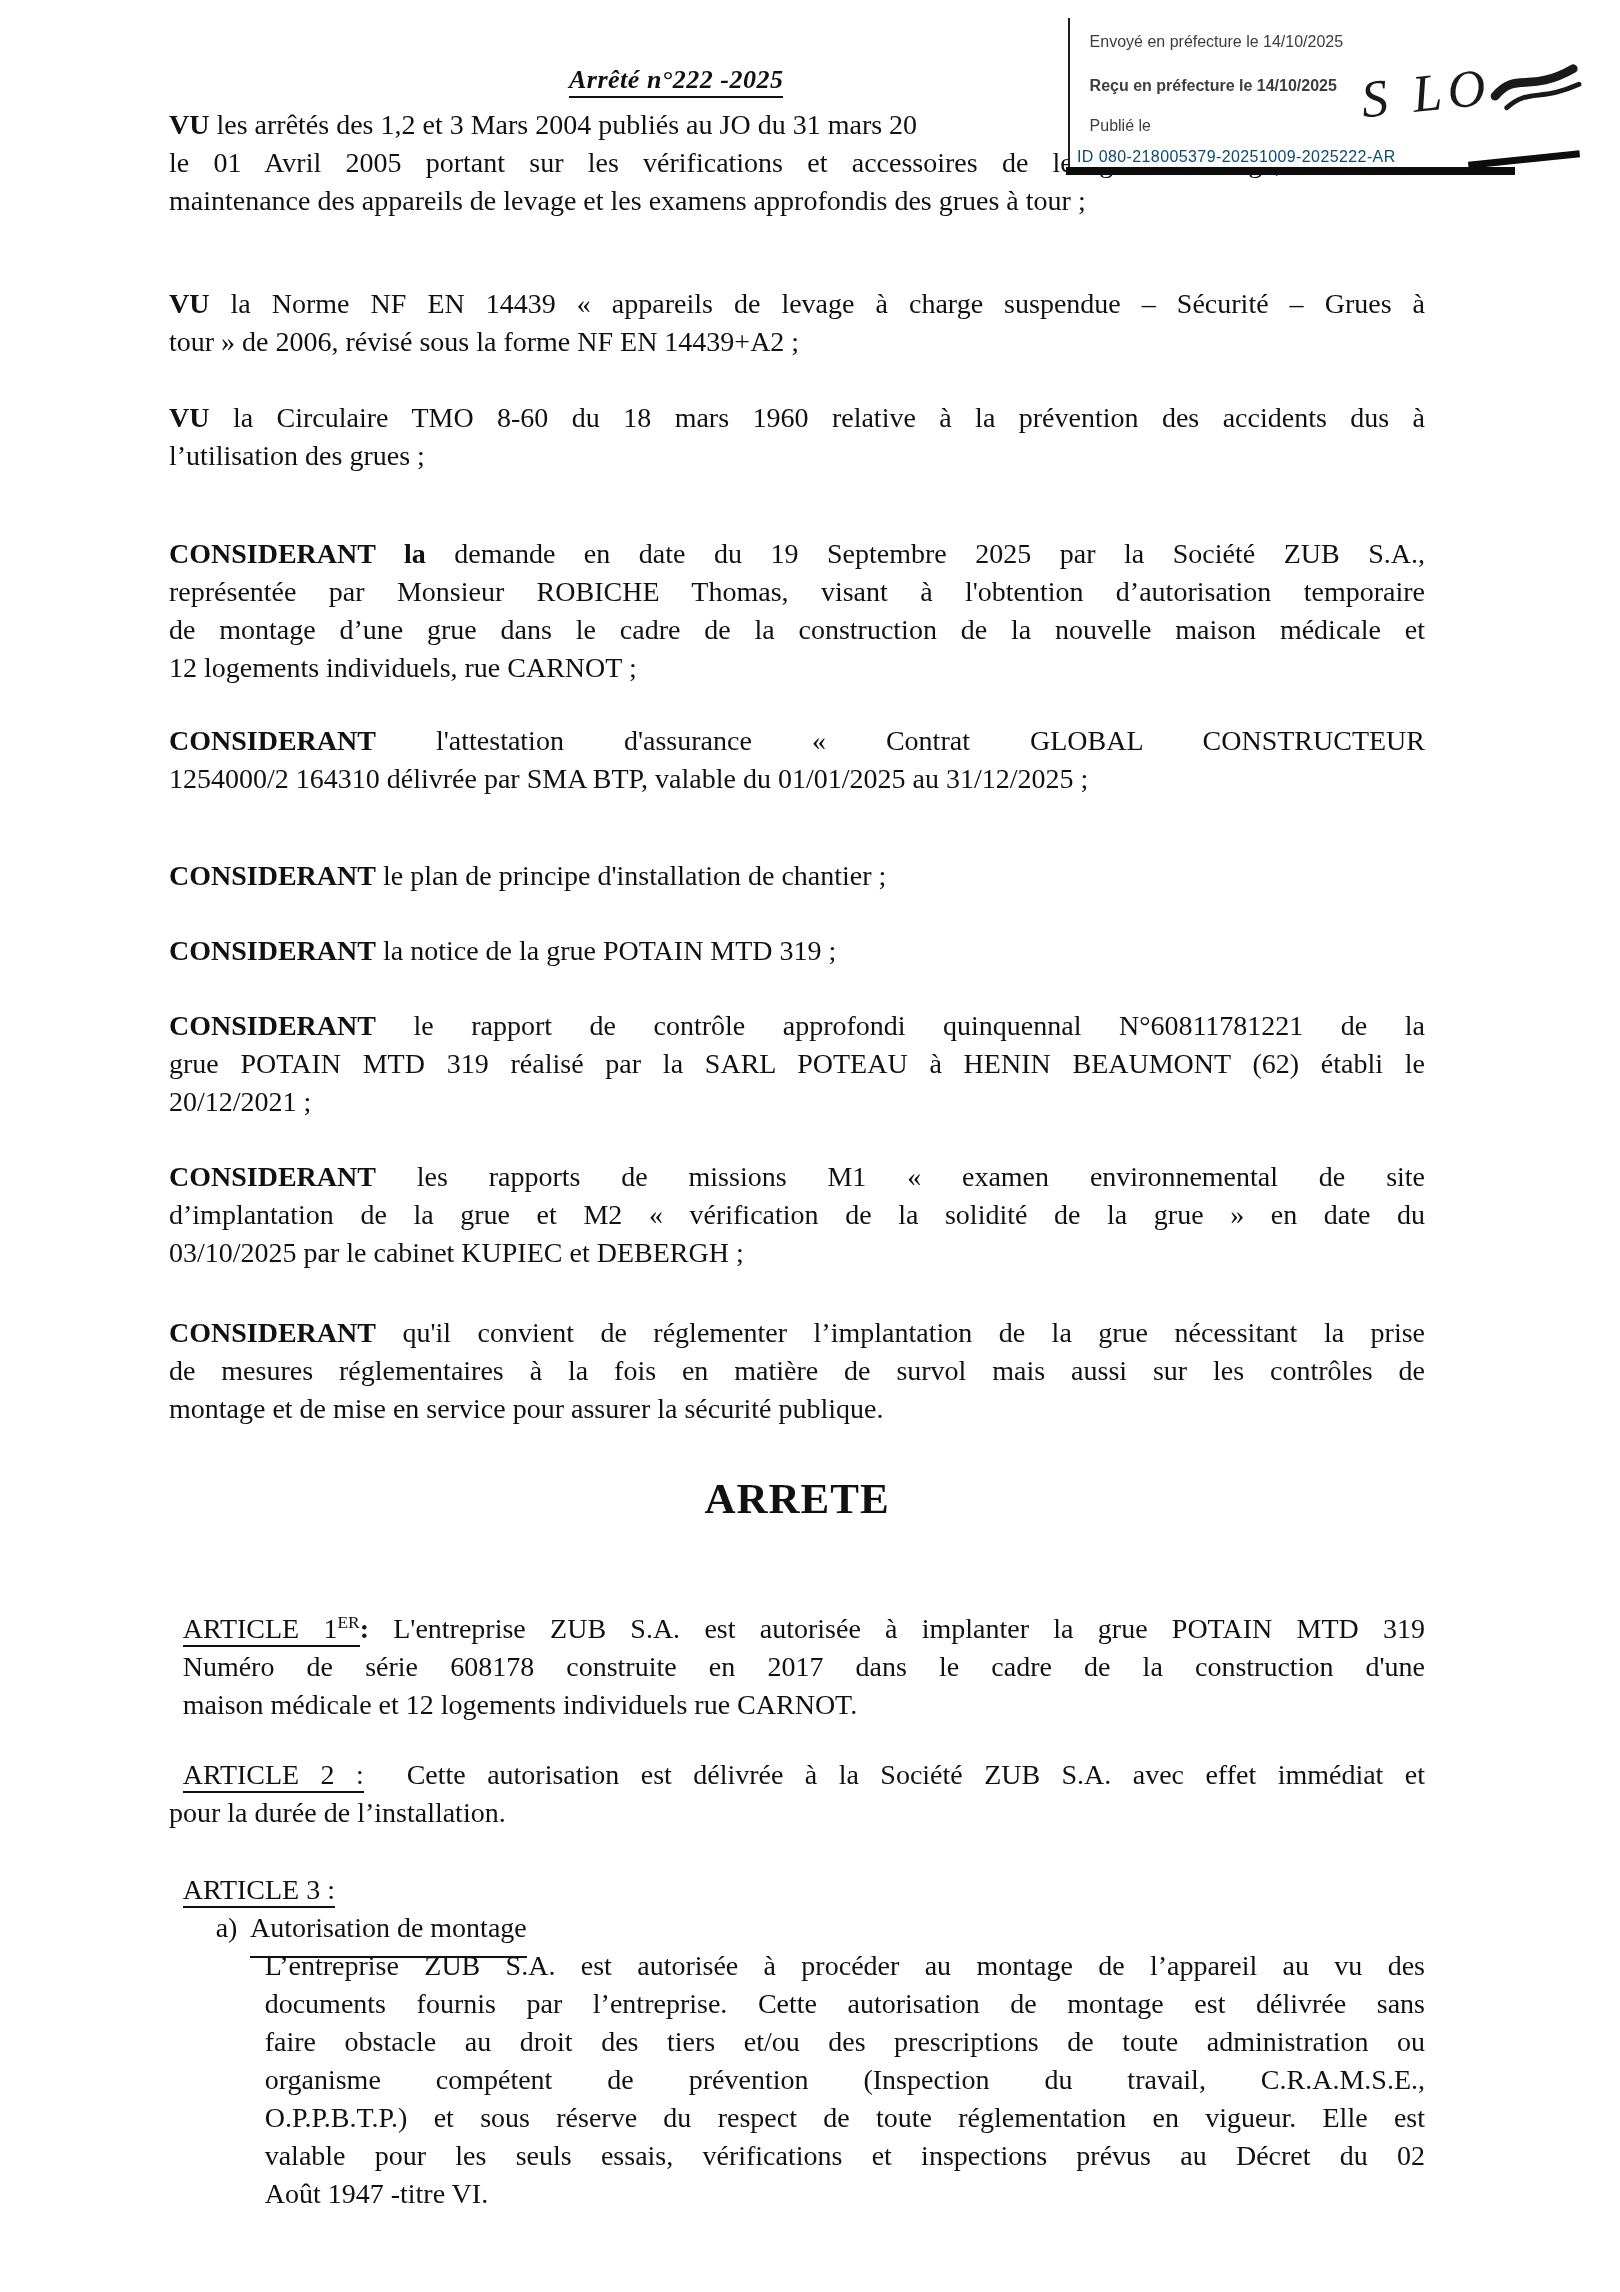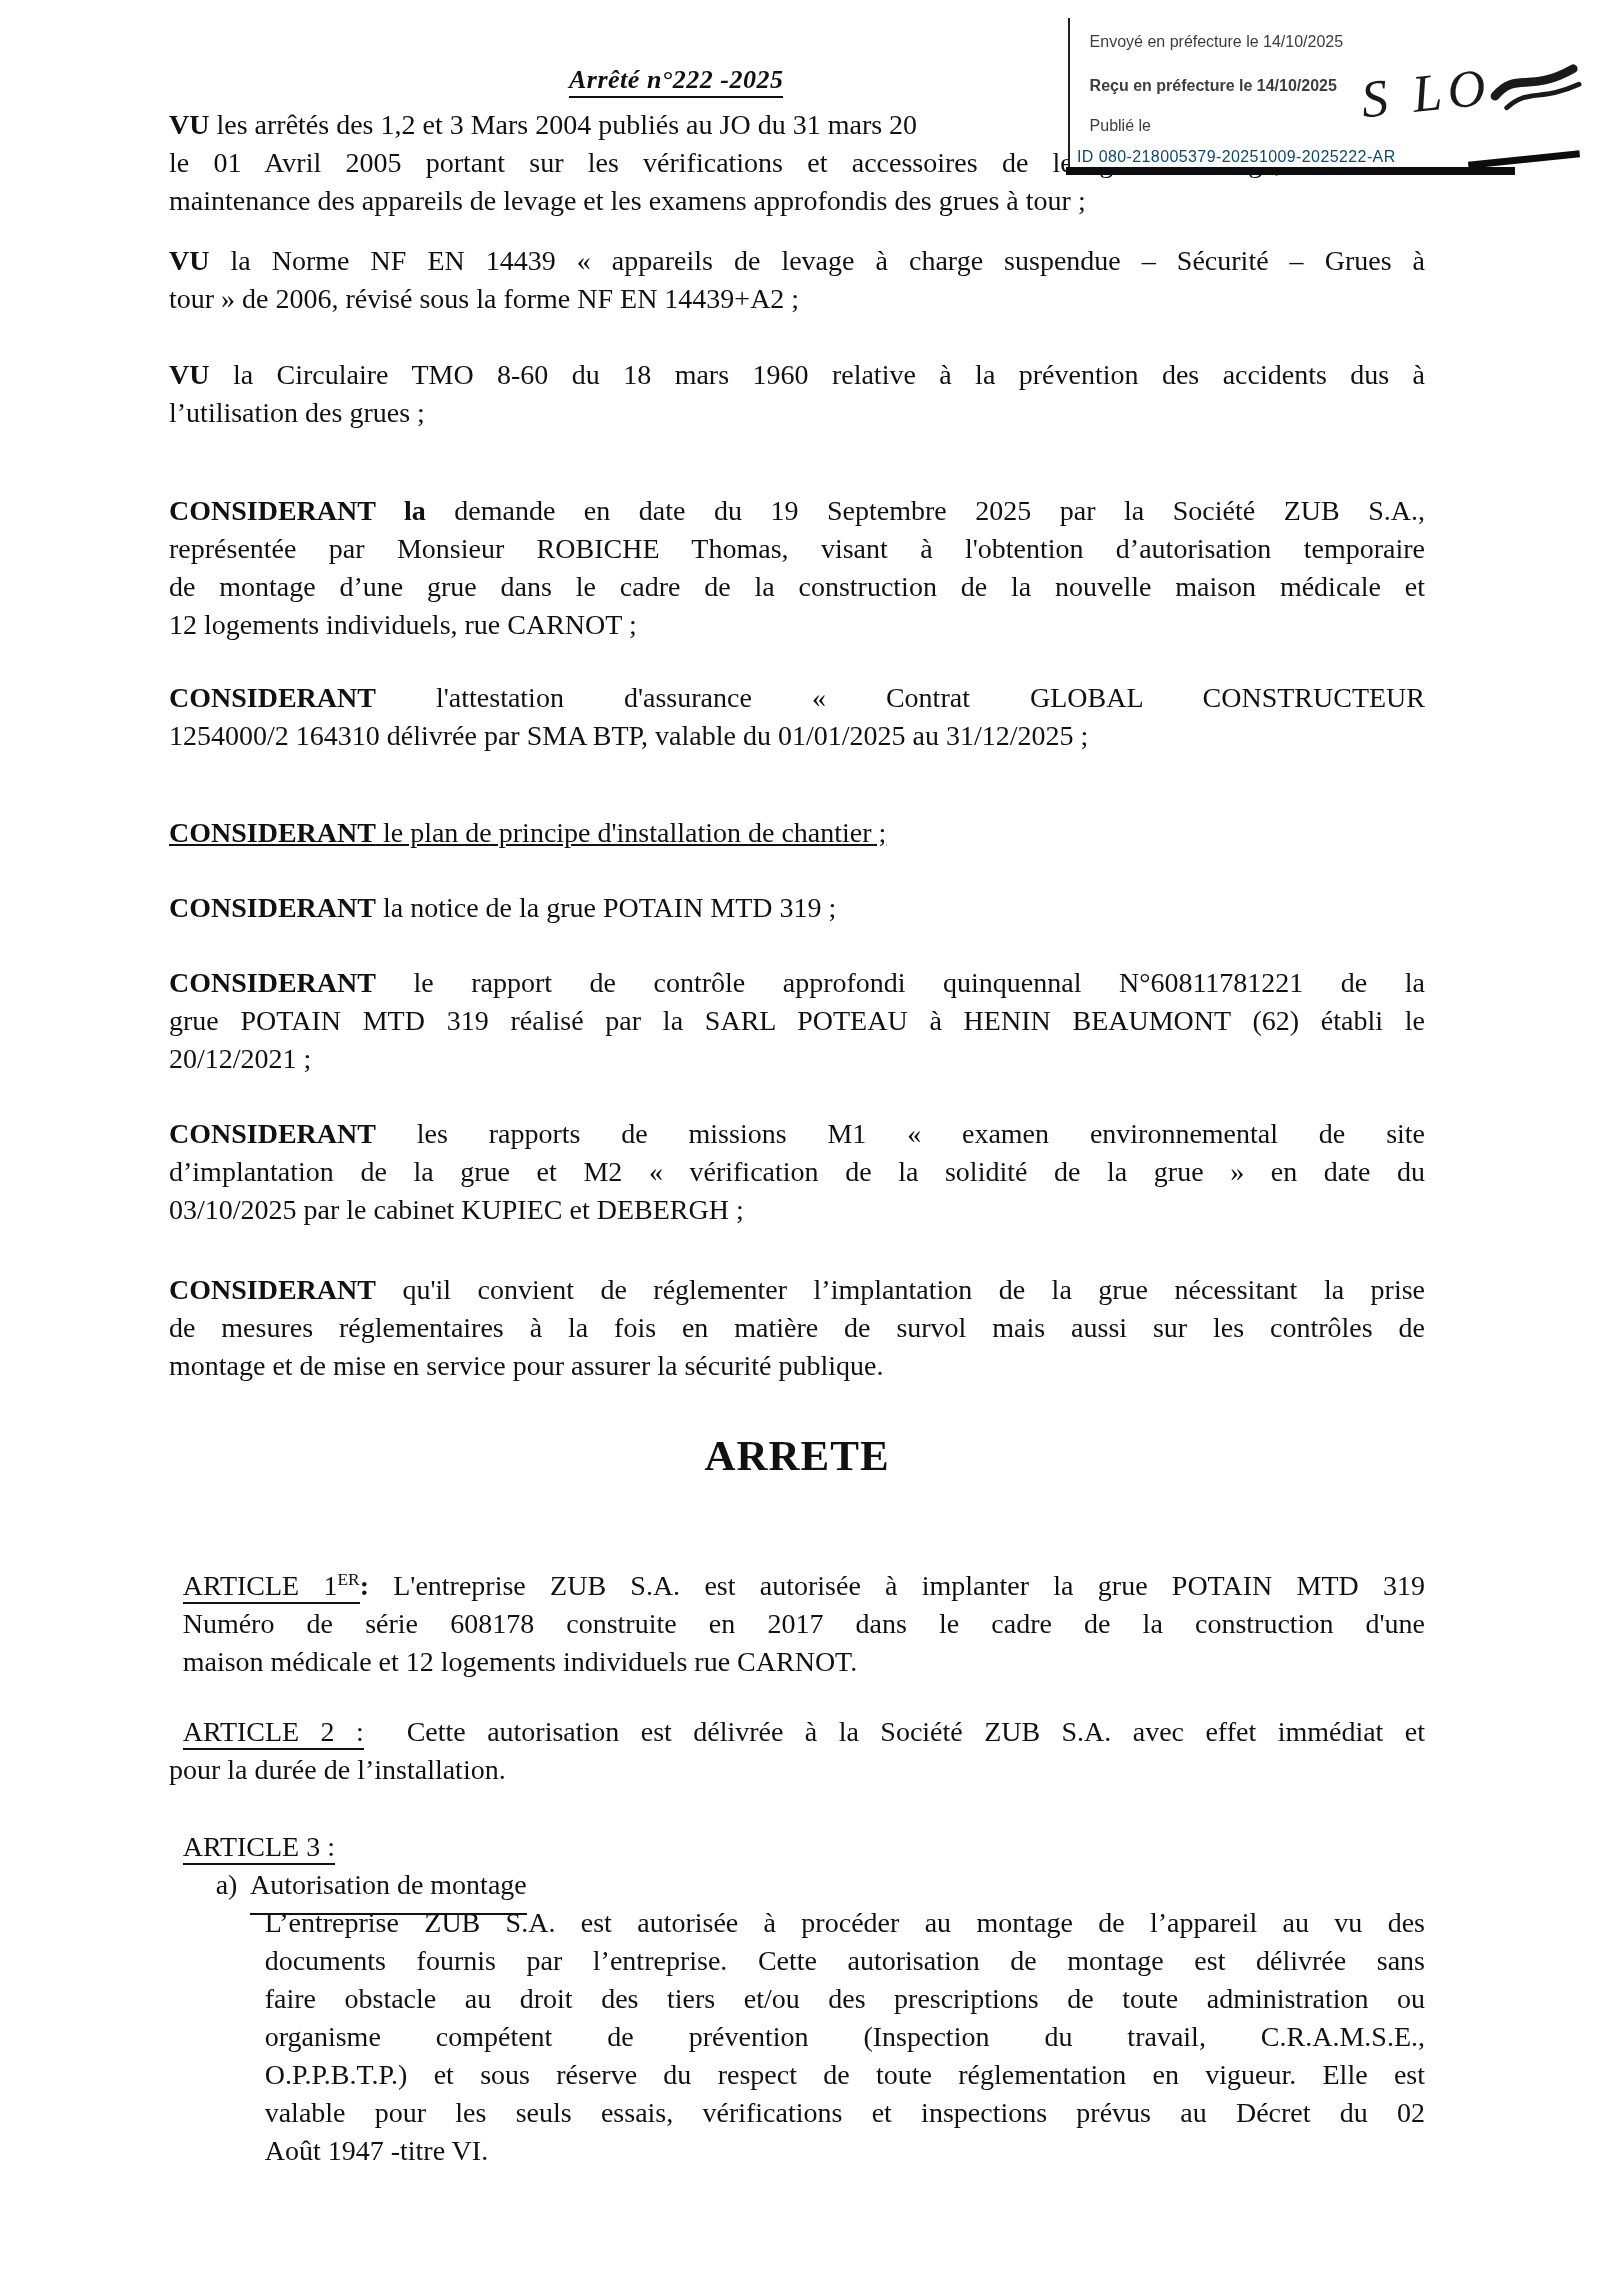--- a/index.html
+++ b/index.html
@@ -94,21 +94,21 @@
 </head>
 <body>
 
 <div class="page">
 
   <div class="content">
 
     <div class="doc-title">Arrêté n°222 -2025</div>
 
     
-    <div class="para" style="margin-bottom:22px;">
+    <div class="para" style="margin-bottom:65px;">
       <div class="ln"><span class="lead">VU</span> <span>les arrêtés des 1,2 et 3 Mars 2004 publiés au JO du 31 mars 20</span></div>
       <div class="ln jl">le 01 Avril 2005 portant sur les vérifications et accessoires de levage de charge, carnet de</div>
       <div class="ln">maintenance des appareils de levage et les examens approfondis des grues à tour ;</div>
     </div>
 
     
     <div class="para" style="margin-bottom:38px;">
       <div class="ln jl"><span class="lead">VU</span> <span>la Norme NF EN 14439 « appareils de levage à charge suspendue – Sécurité – Grues à</span></div>
       <div class="ln">tour » de 2006, révisé sous la forme NF EN 14439+A2 ;</div>
     </div>
@@ -127,21 +127,21 @@
       <div class="ln">12 logements individuels, rue CARNOT ;</div>
     </div>
 
     
     <div class="para" style="margin-bottom:59px;">
       <div class="ln jl"><span class="lead">CONSIDERANT</span> <span>l'attestation d'assurance « Contrat GLOBAL CONSTRUCTEUR</span></div>
       <div class="ln">1254000/2 164310 délivrée par SMA BTP, valable du 01/01/2025 au 31/12/2025 ;</div>
     </div>
 
     
-    <div class="para" style="margin-bottom:37px;text-decoration:underline;">
+    <div class="para" style="margin-bottom:37px;">
       <div class="ln"><span class="lead">CONSIDERANT</span> <span>le plan de principe d'installation de chantier ;</span></div>
     </div>
 
     
     <div class="para" style="margin-bottom:37px;">
       <div class="ln"><span class="lead">CONSIDERANT</span> <span>la notice de la grue POTAIN MTD 319 ;</span></div>
     </div>
 
     
     <div class="para" style="margin-bottom:37px;">

